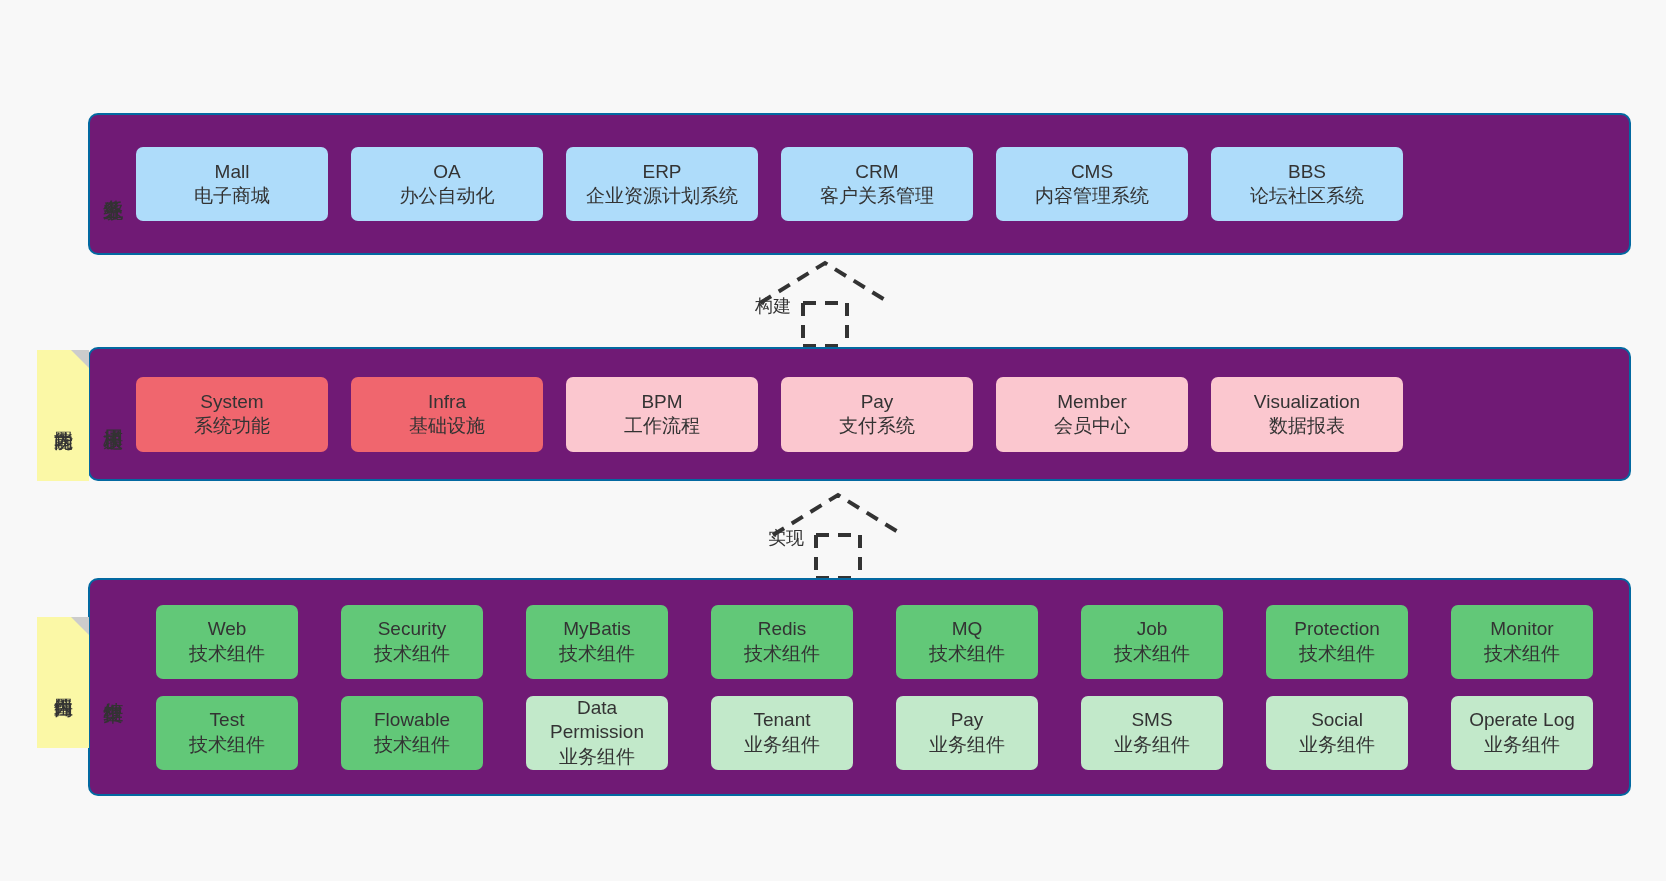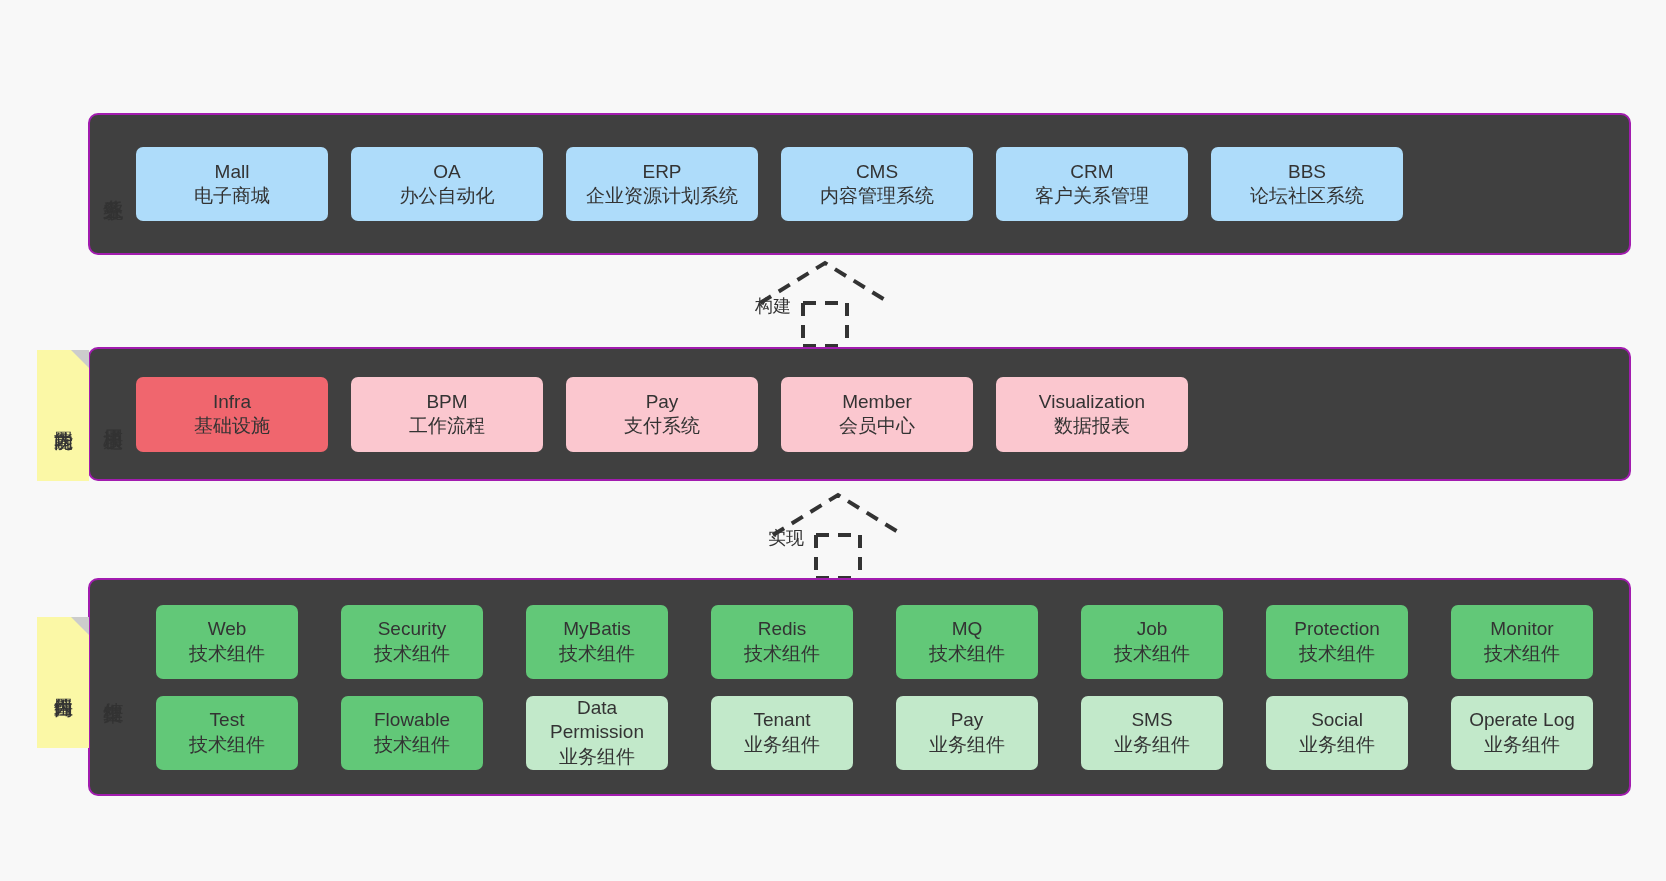--- a/index.html
+++ b/index.html
@@ -13,22 +13,22 @@
     position: relative;
     overflow: hidden;
     font-family: "Liberation Sans", "DejaVu Sans", sans-serif;
     color: #333333;
   }
 
   
   .layer {
     position: absolute;
     box-sizing: border-box;
-    background: #404040;
-    border: 2px solid #a21caf;
+    background: #701a75;
+    border: 2px solid #0369a1;
     border-radius: 10px;
     display: flex;
     align-items: stretch;
   }
   .layer-title {
     flex: 0 0 auto;
     width: 46px;
     display: flex;
     align-items: center;
     justify-content: center;
@@ -174,26 +174,26 @@
       </div>
       <div class="card">
         <span class="l1">OA</span>
         <span class="l2">办公自动化</span>
       </div>
       <div class="card">
         <span class="l1">ERP</span>
         <span class="l2">企业资源计划系统</span>
       </div>
       <div class="card">
+        <span class="l1">CRM</span>
+        <span class="l2">客户关系管理</span>
+      </div>
+      <div class="card">
         <span class="l1">CMS</span>
         <span class="l2">内容管理系统</span>
-      </div>
-      <div class="card">
-        <span class="l1">CRM</span>
-        <span class="l2">客户关系管理</span>
       </div>
       <div class="card">
         <span class="l1">BBS</span>
         <span class="l2">论坛社区系统</span>
       </div>
     </div>
   </div>
 </div>
 
 <div class="arrow" id="arrow-build">
@@ -202,20 +202,24 @@
     <path d="M 48 45 L 48 88 M 48 45 L 92 45 M 92 45 L 92 88 M 48 88 L 92 88" fill="none" stroke="#333333" stroke-width="4" stroke-dasharray="13 9"></path>
   </svg>
   <div class="alabel">构建</div>
 </div>
 
 <div class="layer" id="layer-modules">
   <div class="layer-title">通用模块</div>
   <div class="cards">
     <div class="card-row">
       <div class="card c-red">
+        <span class="l1">System</span>
+        <span class="l2">系统功能</span>
+      </div>
+      <div class="card c-red">
         <span class="l1">Infra</span>
         <span class="l2">基础设施</span>
       </div>
       <div class="card c-pink">
         <span class="l1">BPM</span>
         <span class="l2">工作流程</span>
       </div>
       <div class="card c-pink">
         <span class="l1">Pay</span>
         <span class="l2">支付系统</span>

